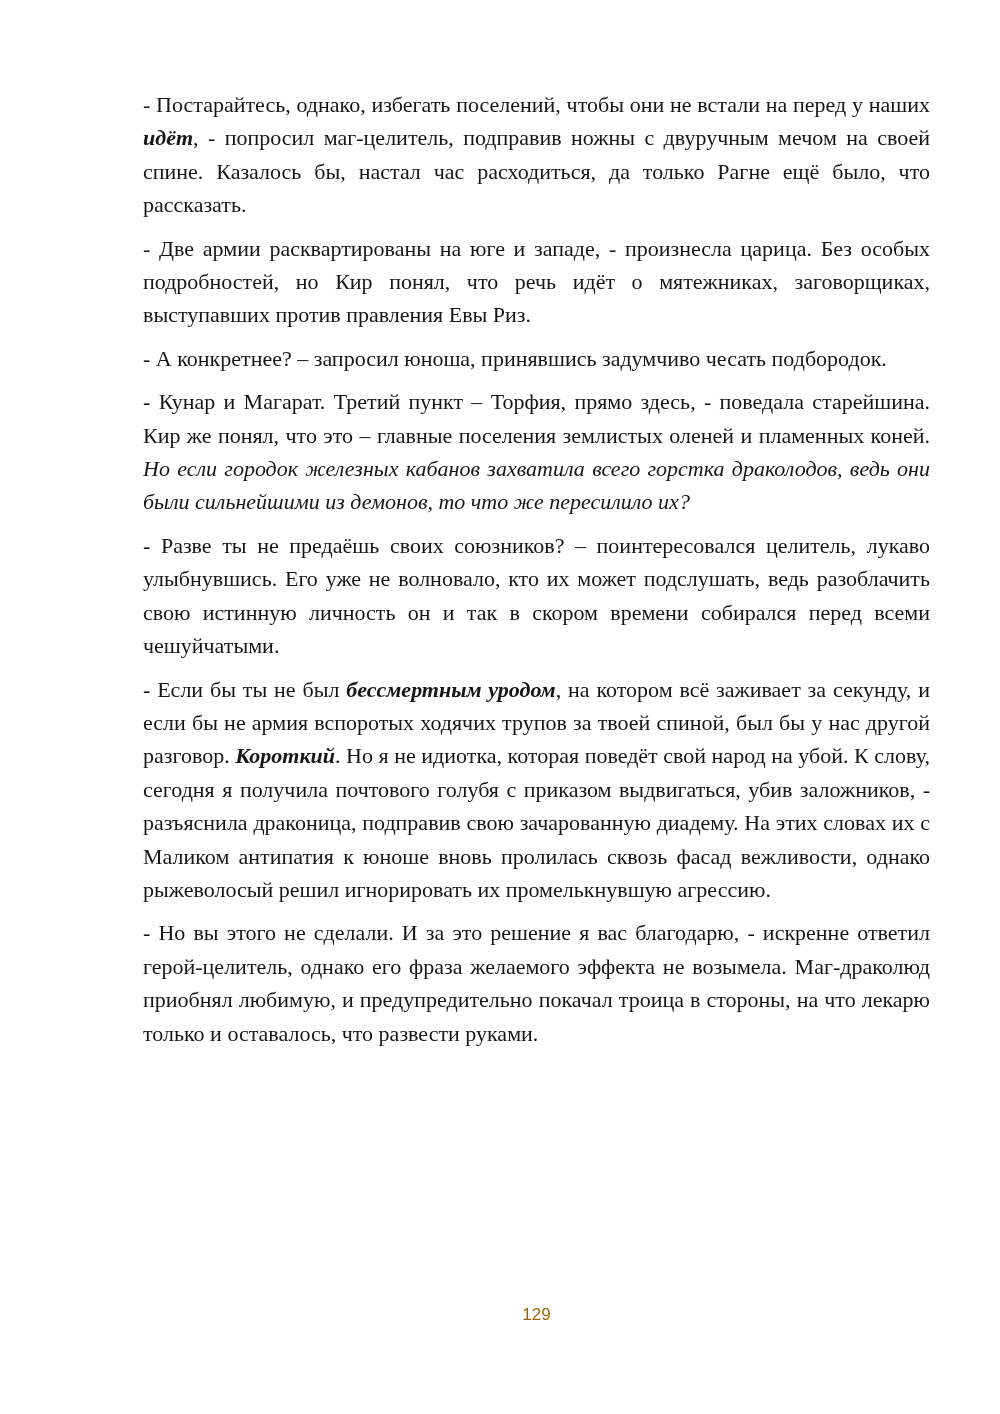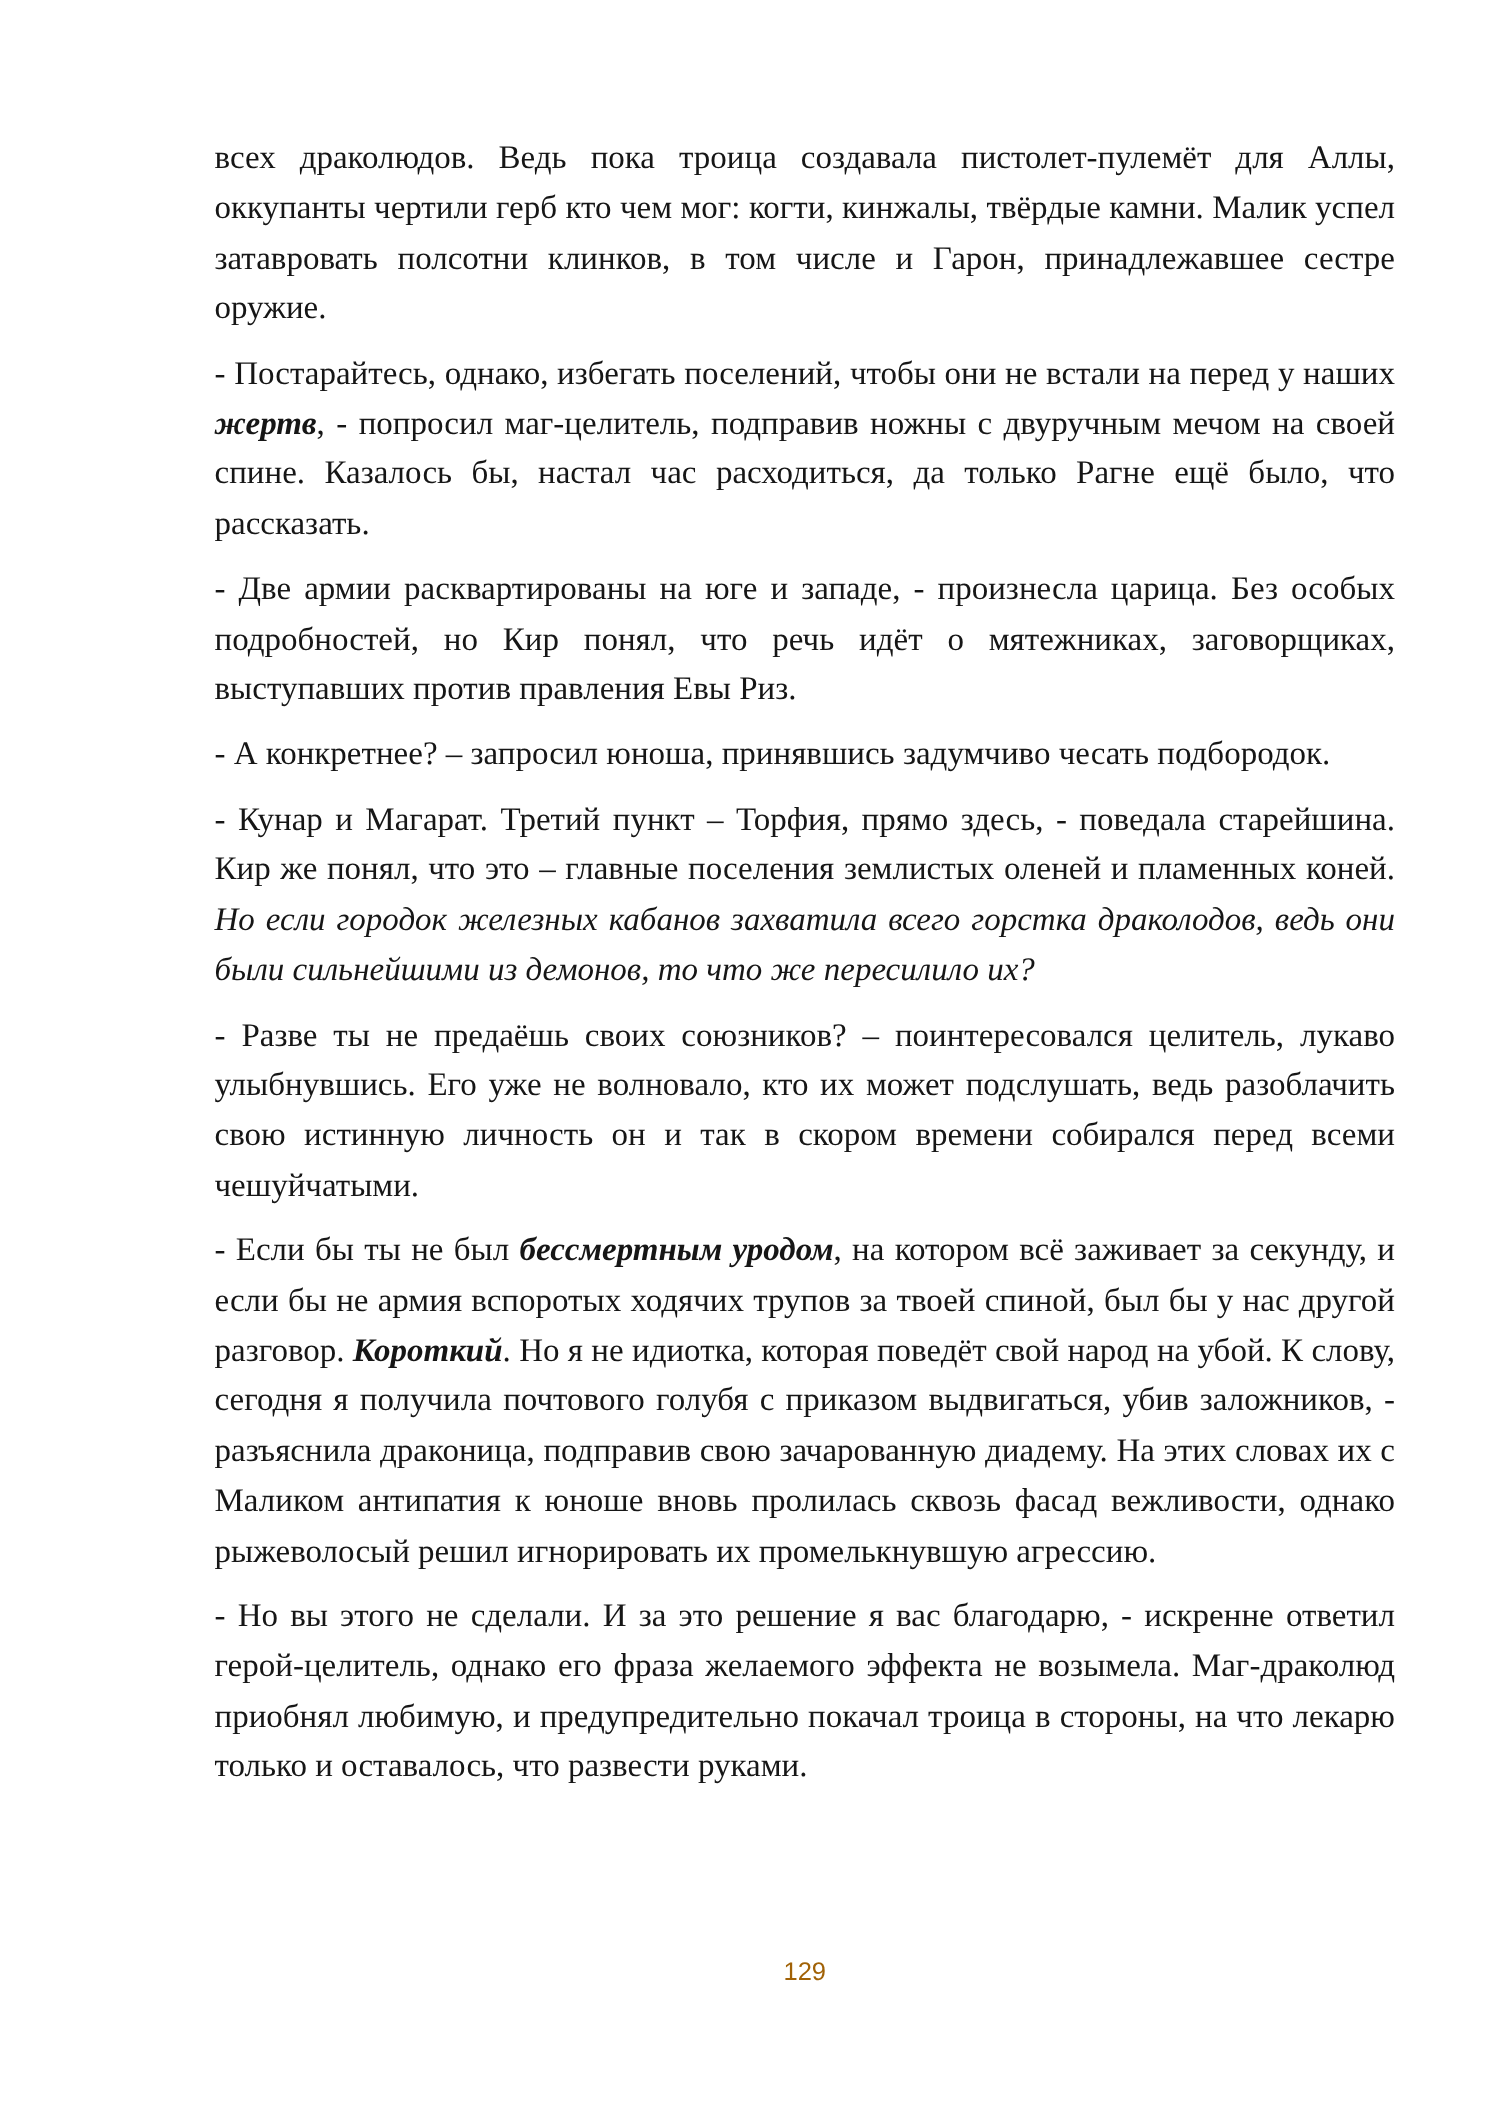--- a/index.html
+++ b/index.html
@@ -41,22 +41,21 @@
     font-family: "Liberation Sans", "DejaVu Sans", sans-serif;
     font-size: 17px;
     color: #a16207;
   }
 </style>
 </head>
 <body>
 
 <div class="page">
   <div class="text-block">
-      <p class="para"><span class="run-normal">всех драколюдов. Ведь пока троица создавала пистолет-пулемёт для Аллы, оккупанты чертили герб кто чем мог: когти, кинжалы, твёрдые камни. Малик успел затавровать полсотни клинков, в том числе и Гарон, принадлежавшее сестре оружие.</span></p>
-      <p class="para"><span class="run-normal">- Постарайтесь, однако, избегать поселений, чтобы они не встали на перед у наших </span><span class="run-bold-italic">жертв</span><span class="run-normal">, - попросил маг-целитель, подправив ножны с двуручным мечом на своей спине. Казалось бы, настал час расходиться, да только Рагне ещё было, что рассказать.</span></p>
+      <p class="para"><span class="run-normal">- Постарайтесь, однако, избегать поселений, чтобы они не встали на перед у наших </span><span class="run-bold-italic">идёт</span><span class="run-normal">, - попросил маг-целитель, подправив ножны с двуручным мечом на своей спине. Казалось бы, настал час расходиться, да только Рагне ещё было, что рассказать.</span></p>
       <p class="para"><span class="run-normal">- Две армии расквартированы на юге и западе, - произнесла царица. Без особых подробностей, но Кир понял, что речь идёт о мятежниках, заговорщиках, выступавших против правления Евы Риз.</span></p>
       <p class="para"><span class="run-normal">- А конкретнее? – запросил юноша, принявшись задумчиво чесать подбородок.</span></p>
       <p class="para"><span class="run-normal">- Кунар и Магарат. Третий пункт – Торфия, прямо здесь, - поведала старейшина. Кир же понял, что это – главные поселения землистых оленей и пламенных коней. </span><span class="run-italic">Но если городок железных кабанов захватила всего горстка драколодов, ведь они были сильнейшими из демонов, то что же пересилило их?</span></p>
       <p class="para"><span class="run-normal">- Разве ты не предаёшь своих союзников? – поинтересовался целитель, лукаво улыбнувшись. Его уже не волновало, кто их может подслушать, ведь разоблачить свою истинную личность он и так в скором времени собирался перед всеми чешуйчатыми.</span></p>
       <p class="para"><span class="run-normal">- Если бы ты не был </span><span class="run-bold-italic">бессмертным уродом</span><span class="run-normal">, на котором всё заживает за секунду, и если бы не армия вспоротых ходячих трупов за твоей спиной, был бы у нас другой разговор. </span><span class="run-bold-italic">Короткий</span><span class="run-normal">. Но я не идиотка, которая поведёт свой народ на убой. К слову, сегодня я получила почтового голубя с приказом выдвигаться, убив заложников, - разъяснила драконица, подправив свою зачарованную диадему. На этих словах их с Маликом антипатия к юноше вновь пролилась сквозь фасад вежливости, однако рыжеволосый решил игнорировать их промелькнувшую агрессию.</span></p>
       <p class="para"><span class="run-normal">- Но вы этого не сделали. И за это решение я вас благодарю, - искренне ответил герой-целитель, однако его фраза желаемого эффекта не возымела. Маг-драколюд приобнял любимую, и предупредительно покачал троица в стороны, на что лекарю только и оставалось, что развести руками.</span></p>
     </div>
   <div class="page-number">129</div>
 </div>
 

